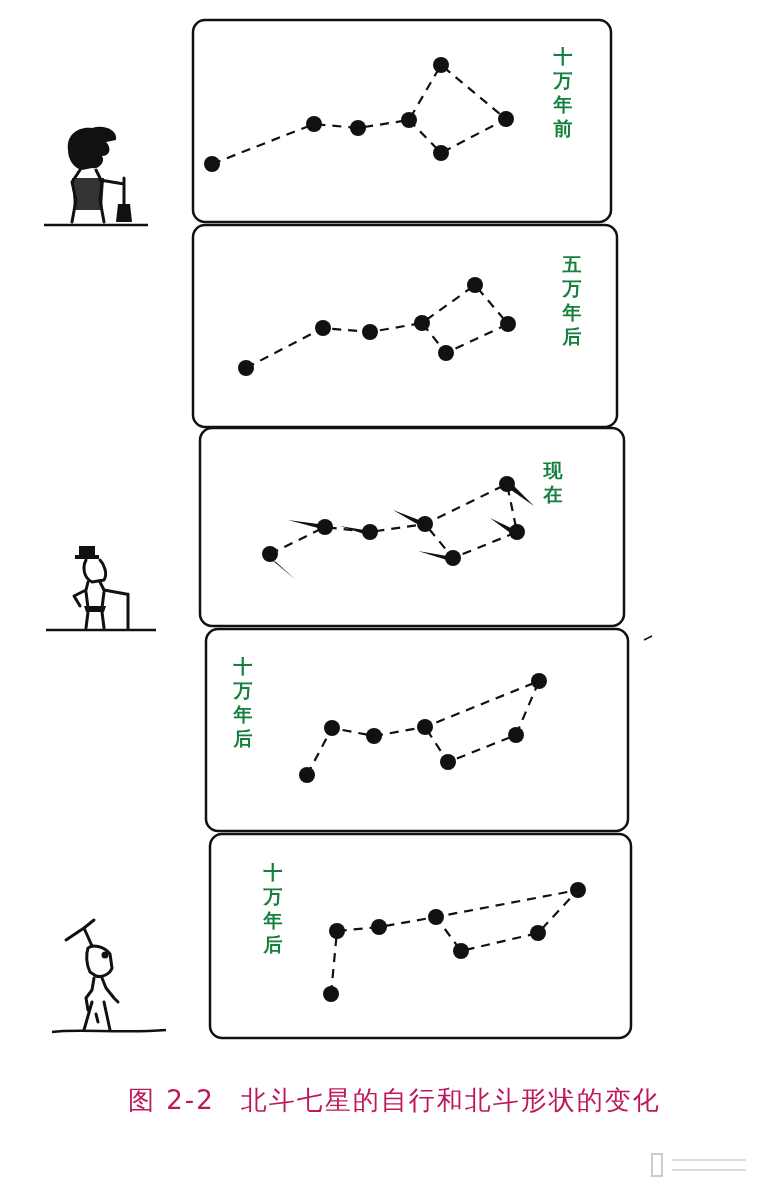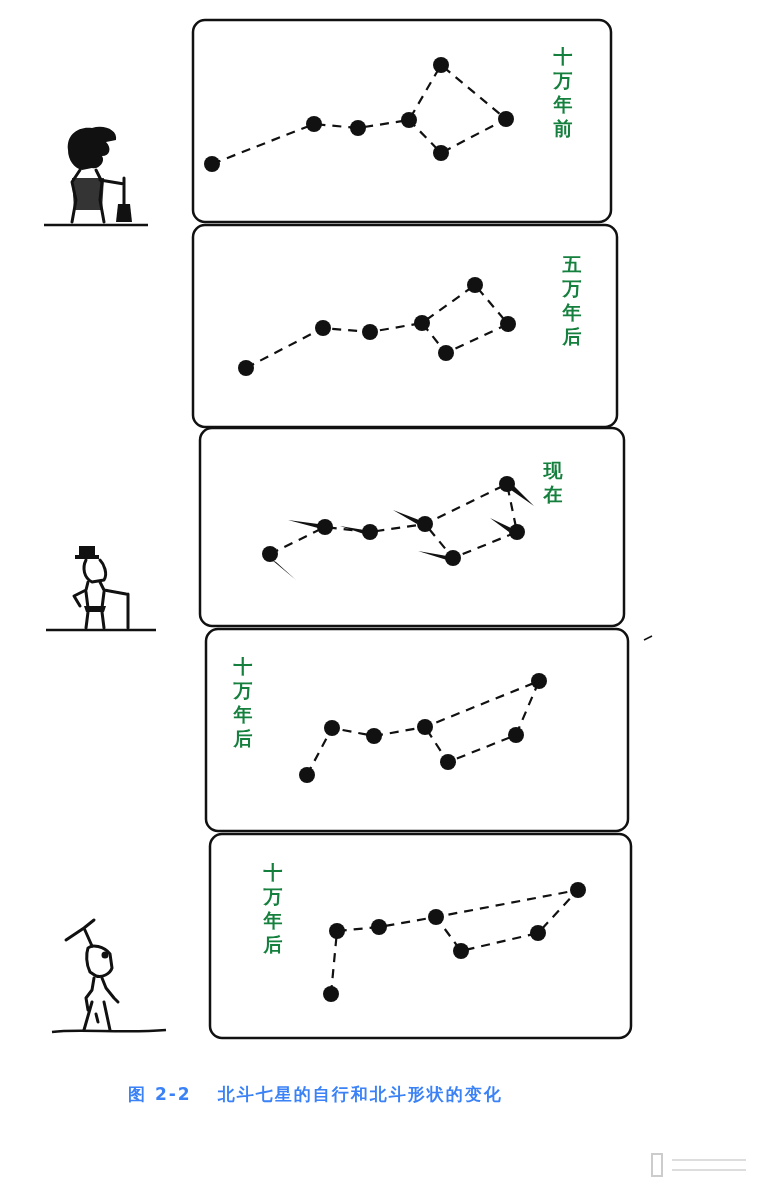--- a/index.html
+++ b/index.html
@@ -3,22 +3,22 @@
 <meta charset="utf-8">
 <style>
   html, body { margin:0; padding:0; background:#ffffff; }
   body { width:762px; height:1186px; position:relative; overflow:hidden;
          font-family:"DejaVu Sans", sans-serif; color:#000; }
   #scene { position:absolute; left:0; top:0; width:762px; height:1186px; }
   .panel-label { position:absolute; font-family:"DejaVu Sans", sans-serif;
     font-weight:bold; font-size:19px; line-height:24px; width:22px;
     text-align:center; color:#15803d; word-break:break-all; }
   .caption { position:absolute; left:128px; top:1083px; width:560px;
-    font-family:"DejaVu Sans", sans-serif; font-weight:bold; font-size:17px;
-    letter-spacing:2px; color:#3b82f6; white-space:nowrap; }
+    font-family:"DejaVu Sans", sans-serif; font-weight:normal; font-size:26px;
+    letter-spacing:2px; color:#be185d; white-space:nowrap; }
   .caption .num { margin-right:26px; }
   .scroll-ind { position:absolute; left:650px; top:1150px; width:100px; height:30px; }
 </style>
 </head>
 <body>
 
 <div id="scene">
 <svg width="762" height="1186" viewBox="0 0 762 1186" xmlns="http://www.w3.org/2000/svg">
   <defs>
     <style>

